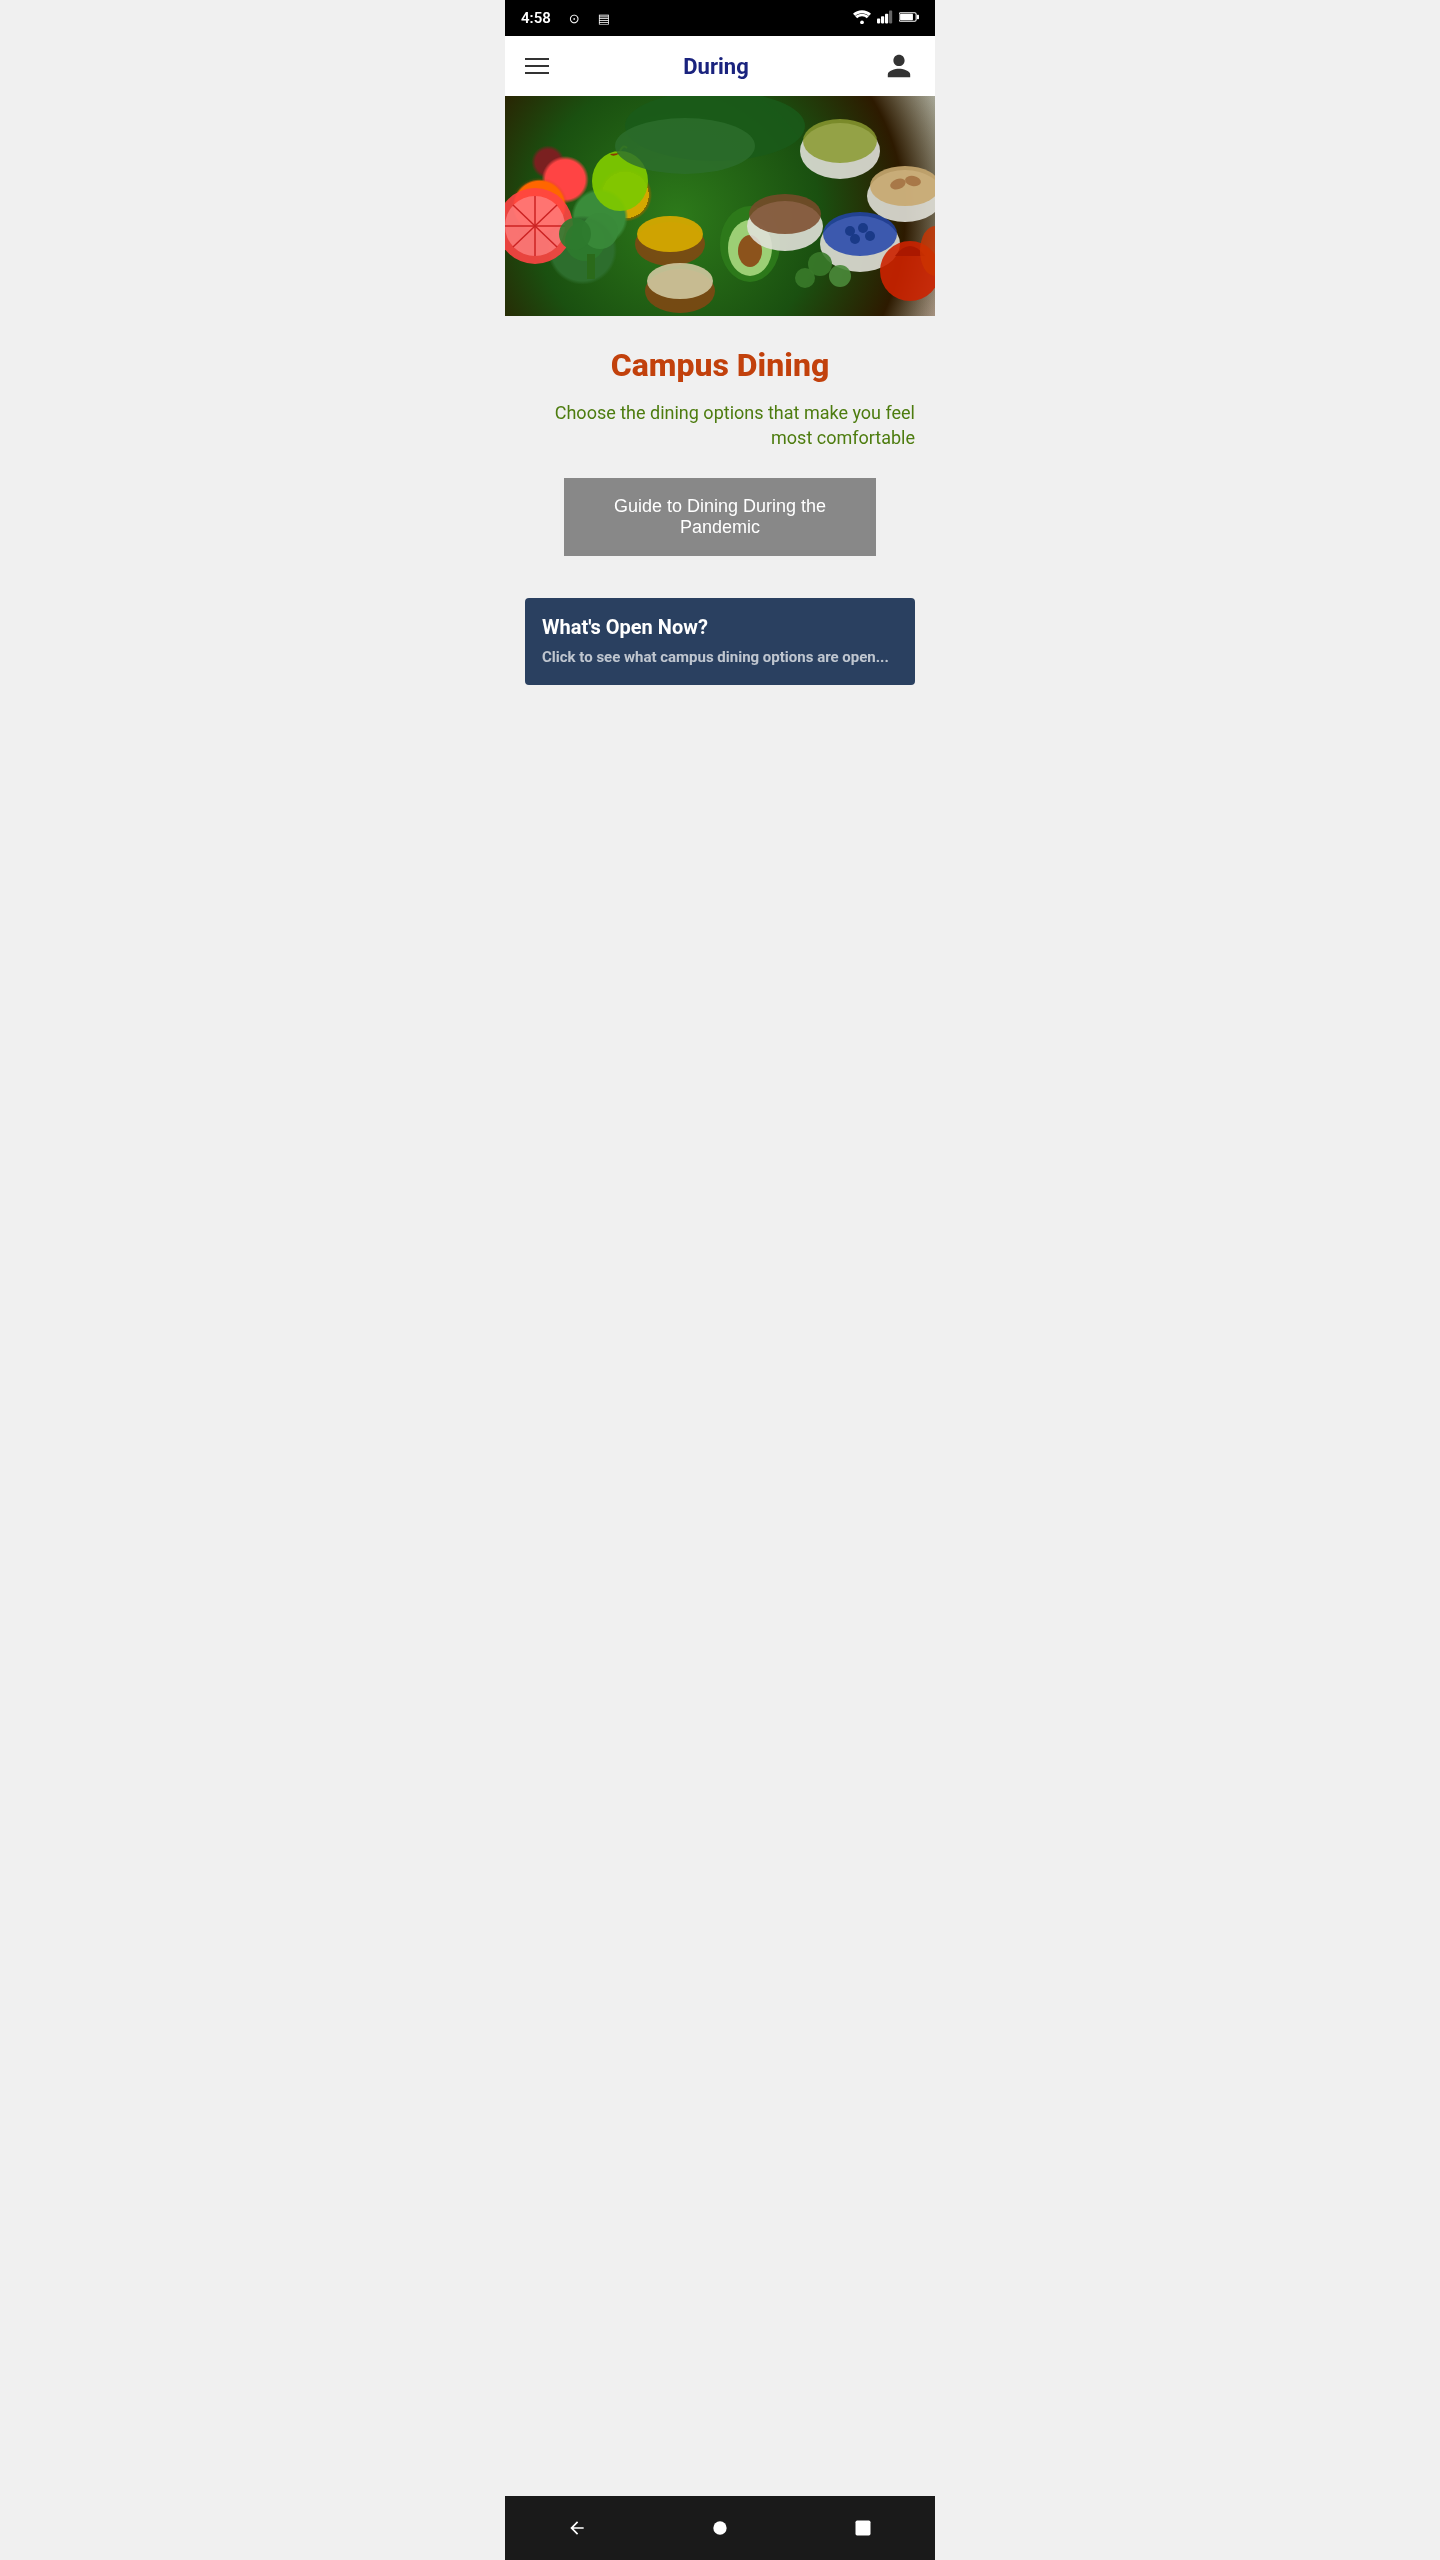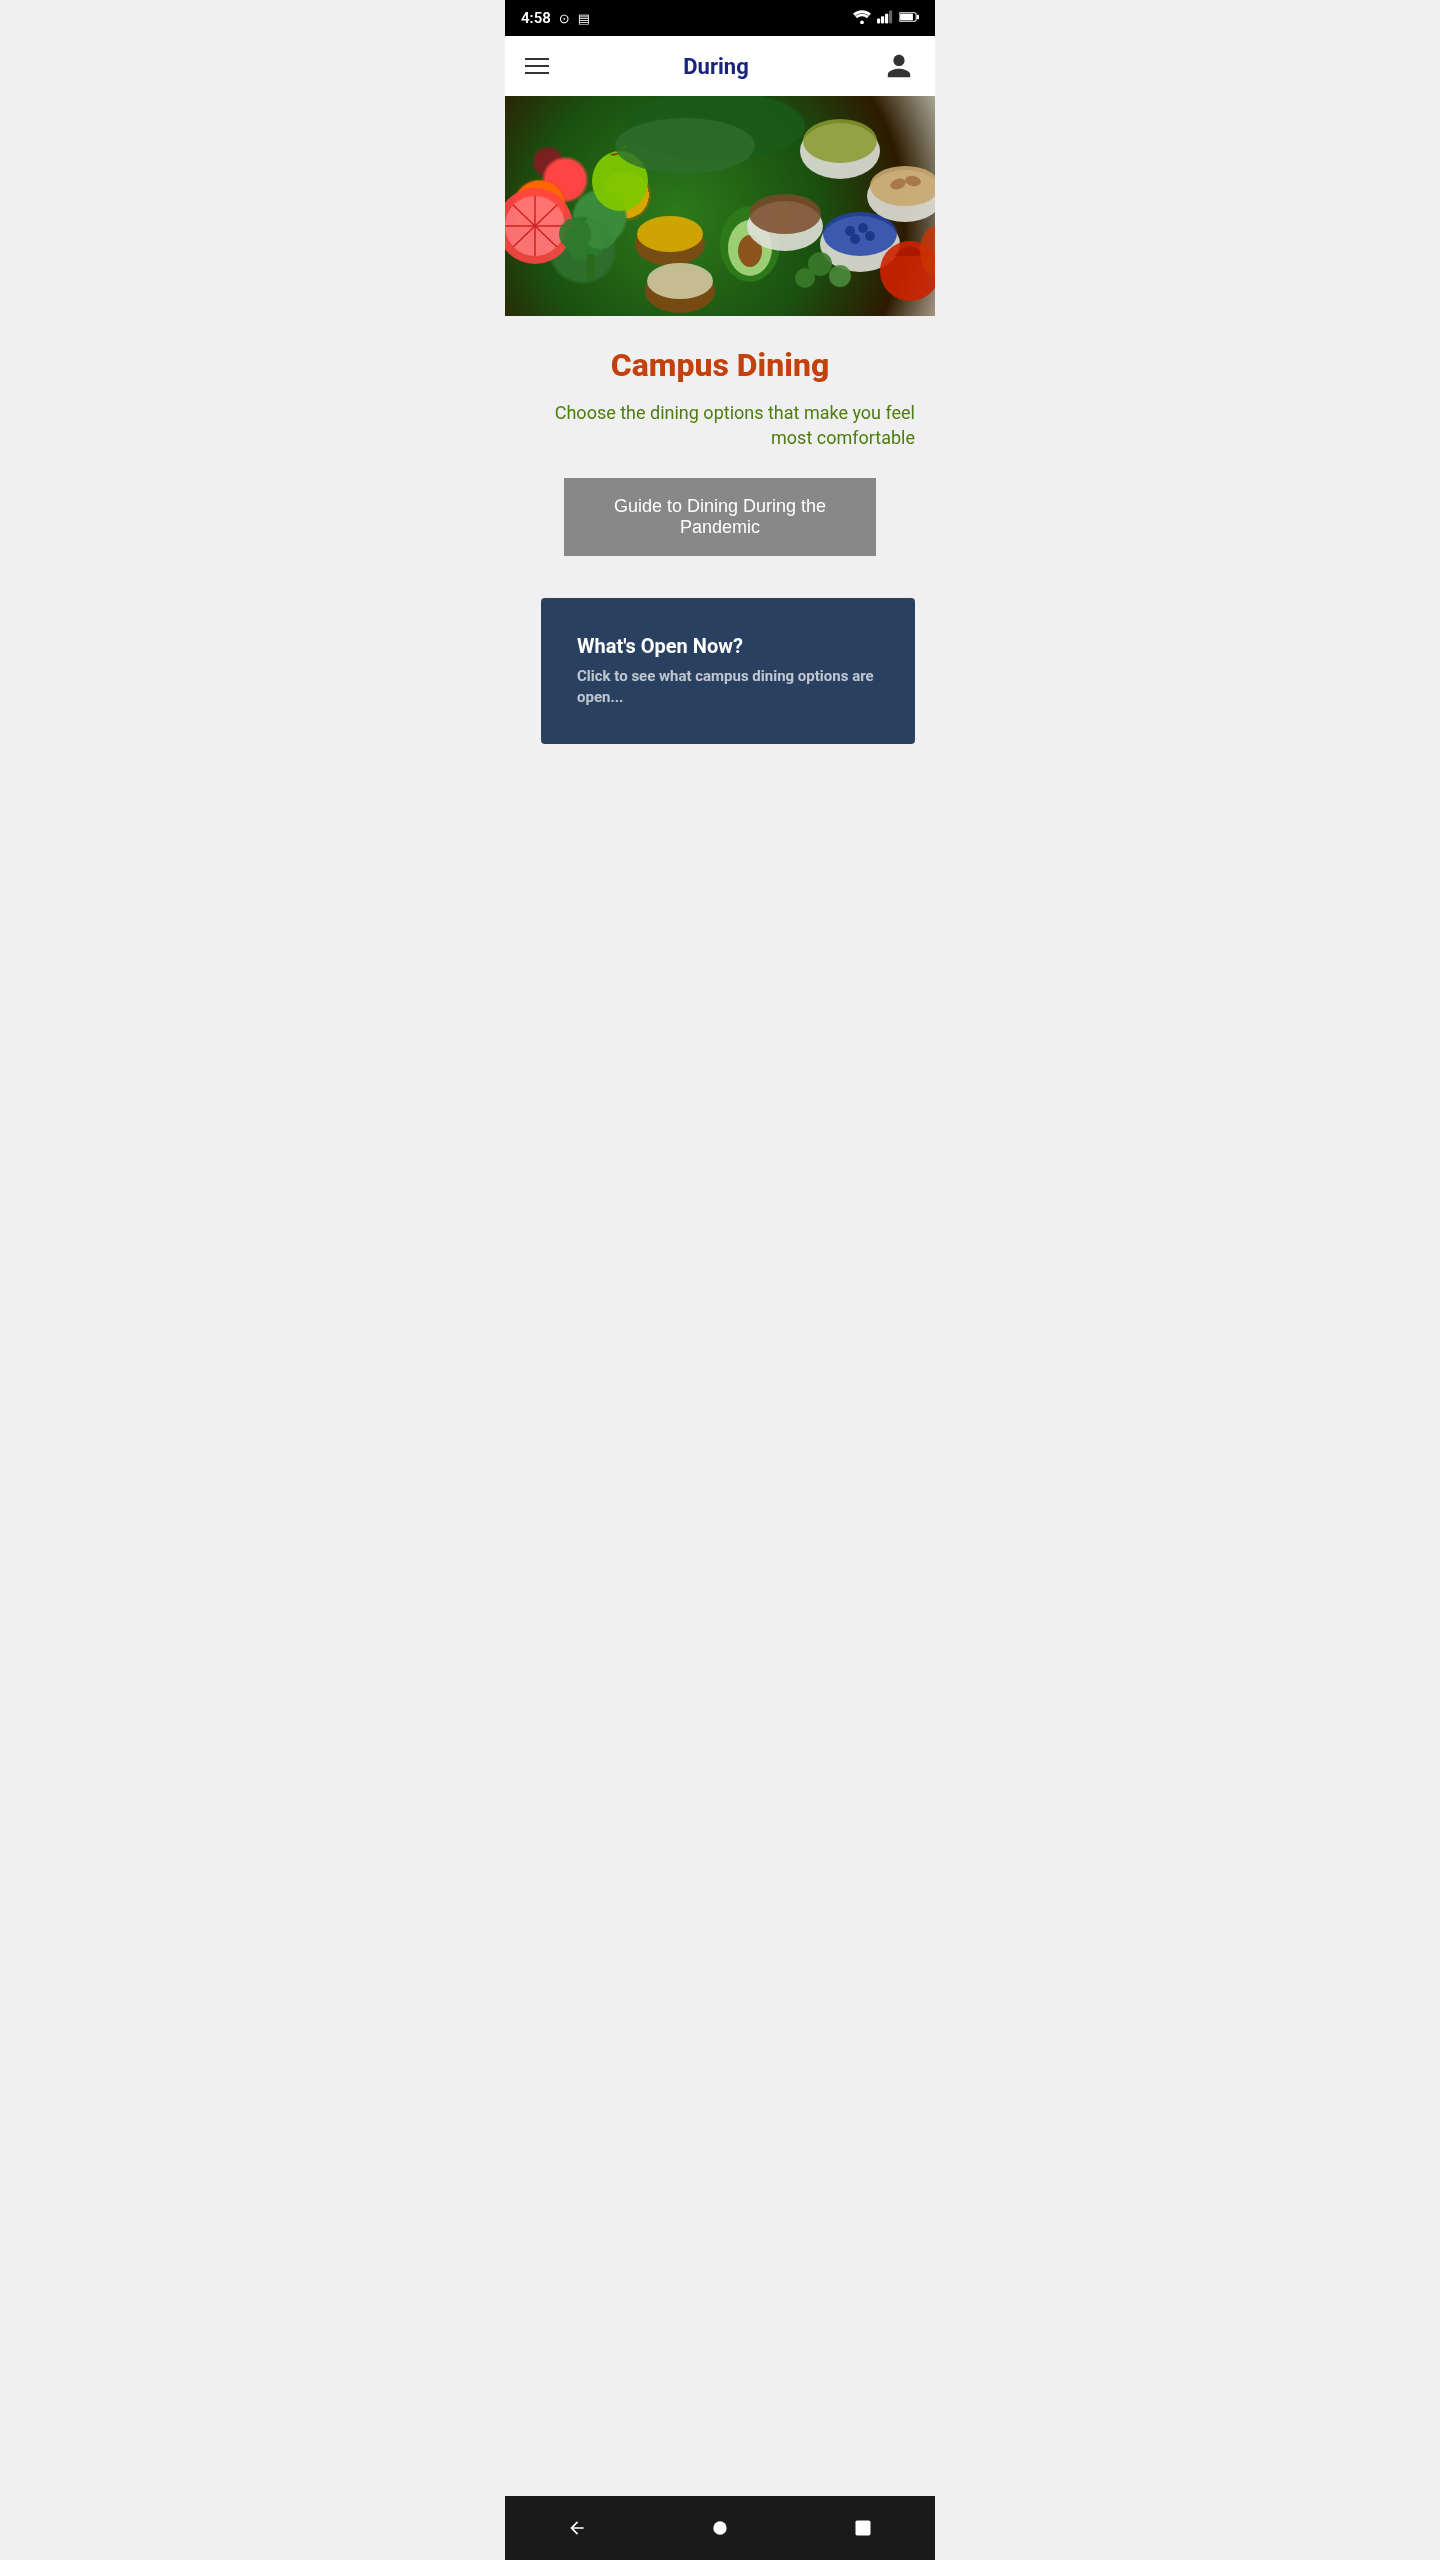--- a/index.html
+++ b/index.html
@@ -46,21 +46,21 @@
     }
 
     .status-icon {
       color: #fff;
       font-size: 13px;
     }
 
     .status-left {
       display: flex;
       align-items: center;
-      gap: 8px;
+      gap: 18px;
     }
 
     
     .top-nav {
       background: #fff;
       display: flex;
       align-items: center;
       justify-content: space-between;
       padding: 14px 20px;
       box-shadow: 0 1px 3px rgba(0,0,0,0.1);
@@ -203,23 +203,22 @@
     .card-body {
       font-size: 17px;
       color: #333;
       line-height: 1.4;
     }
 
     .card-dark {
       background: #2a4060;
       border: none;
       border-radius: 4px;
-      padding: 36px;
+      padding: 17px;
       margin-bottom: 0;
-      margin-left: 16px;
     }
 
     .card-dark-title {
       font-size: 20px;
       font-weight: 700;
       color: #fff;
       margin-bottom: 8px;
     }
 
     .card-dark-body {

